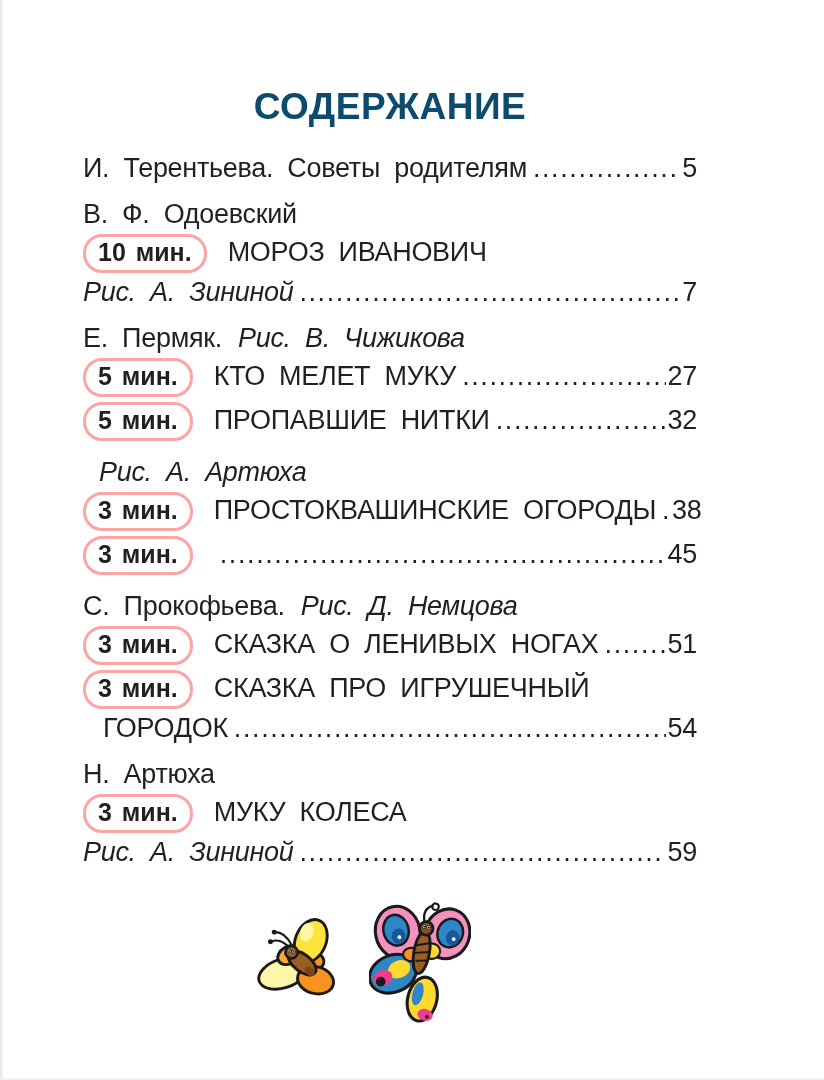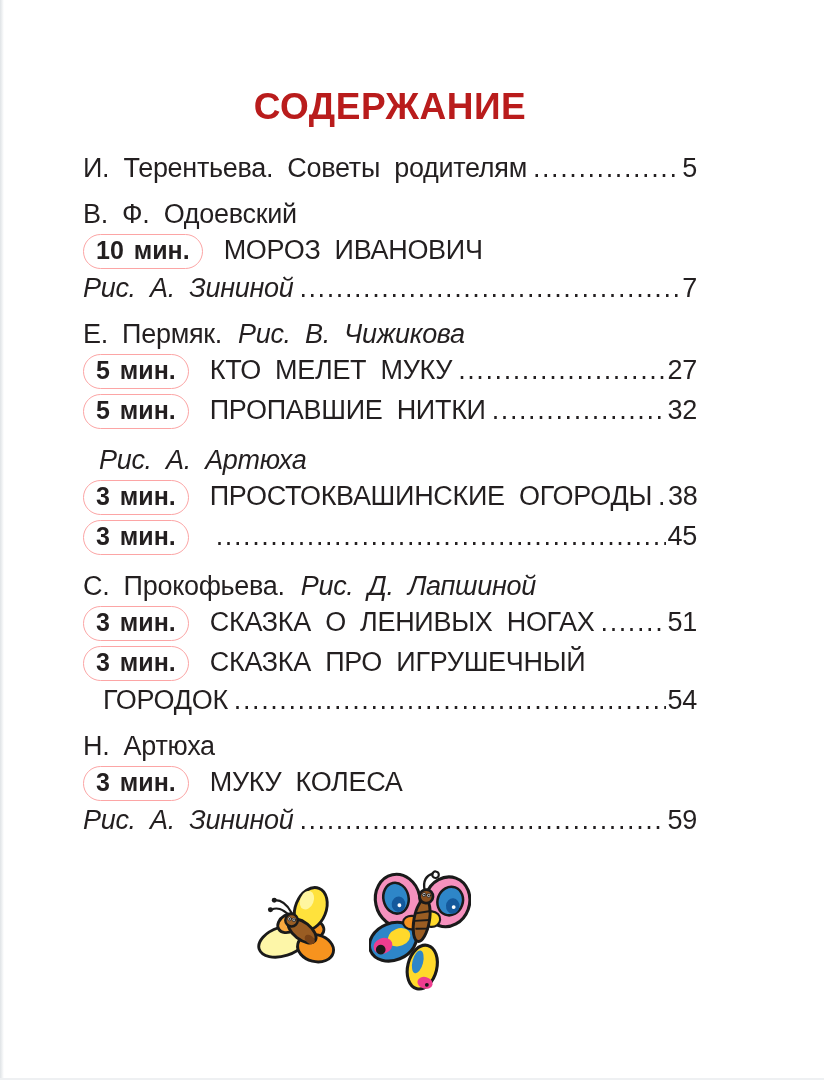--- a/index.html
+++ b/index.html
@@ -16,21 +16,21 @@
   }
   .row{display:flex;align-items:baseline;font-size:27px;line-height:29px;
     word-spacing:7px;letter-spacing:-0.3px;}
   .section{margin-top:17px;}
   .author{margin-top:2px;}
   .it{font-style:italic;}
   .author .it{margin-left:16px;}
   .entry{margin:5px 0;}
   .badge{
     flex:0 0 auto;display:inline-block;text-align:center;
-    border:1px solid #fca5a5;border-radius:19px;
+    border:3px solid #fca5a5;border-radius:19px;
     padding:1px 12px 3px 12px;min-width:76px;
     font-weight:bold;font-size:25px;word-spacing:3px;letter-spacing:0;
     background:#ffffff;margin-right:21px;
   }
   .etitle{flex:0 0 auto;white-space:nowrap;}
   .cont-indent{margin-left:20px;}
   .leader{
     flex:1 1 0;min-width:8px;overflow:hidden;white-space:nowrap;
     letter-spacing:1.6px;word-spacing:0;margin:0 2px 0 6px;
   }
@@ -42,21 +42,21 @@
   .bf-left{margin-top:16px;}
 </style>
 </head>
 <body>
 
 <div class="page-edge-left"></div>
 <div class="page-edge-bottom"></div>
 
 <div class="content">
 
-  <h1 class="contents-title" style="color:#b91c1c;">СОДЕРЖАНИЕ</h1>
+  <h1 class="contents-title" style="color:#0c4a6e;">СОДЕРЖАНИЕ</h1>
 
   <div class="section" style="margin-top:0;">
     <div class="row entry" style="margin-top:0;">
       <span class="etitle">И. Терентьева. Советы родителям</span>
       <span class="leader">............................................................................................................................................</span>
       <span class="pg">5</span>
     </div>
   </div>
 
   <div class="section">
@@ -106,21 +106,21 @@
     <div class="row entry">
       <span class="badge">3 мин.</span>
       <span class="leader">............................................................................................................................................</span>
       <span class="pg">45</span>
     </div>
   </div>
 
   <div class="section">
     <div class="row author">
       <span>С. Прокофьева.</span>
-      <span class="it">Рис. Д. Лапшиной</span>
+      <span class="it">Рис. Д. Немцова</span>
     </div>
     <div class="row entry">
       <span class="badge">3 мин.</span>
       <span class="etitle">СКАЗКА О ЛЕНИВЫХ НОГАХ</span>
       <span class="leader">............................................................................................................................................</span>
       <span class="pg">51</span>
     </div>
     <div class="row entry">
       <span class="badge">3 мин.</span>
       <span class="etitle">СКАЗКА ПРО ИГРУШЕЧНЫЙ</span>

